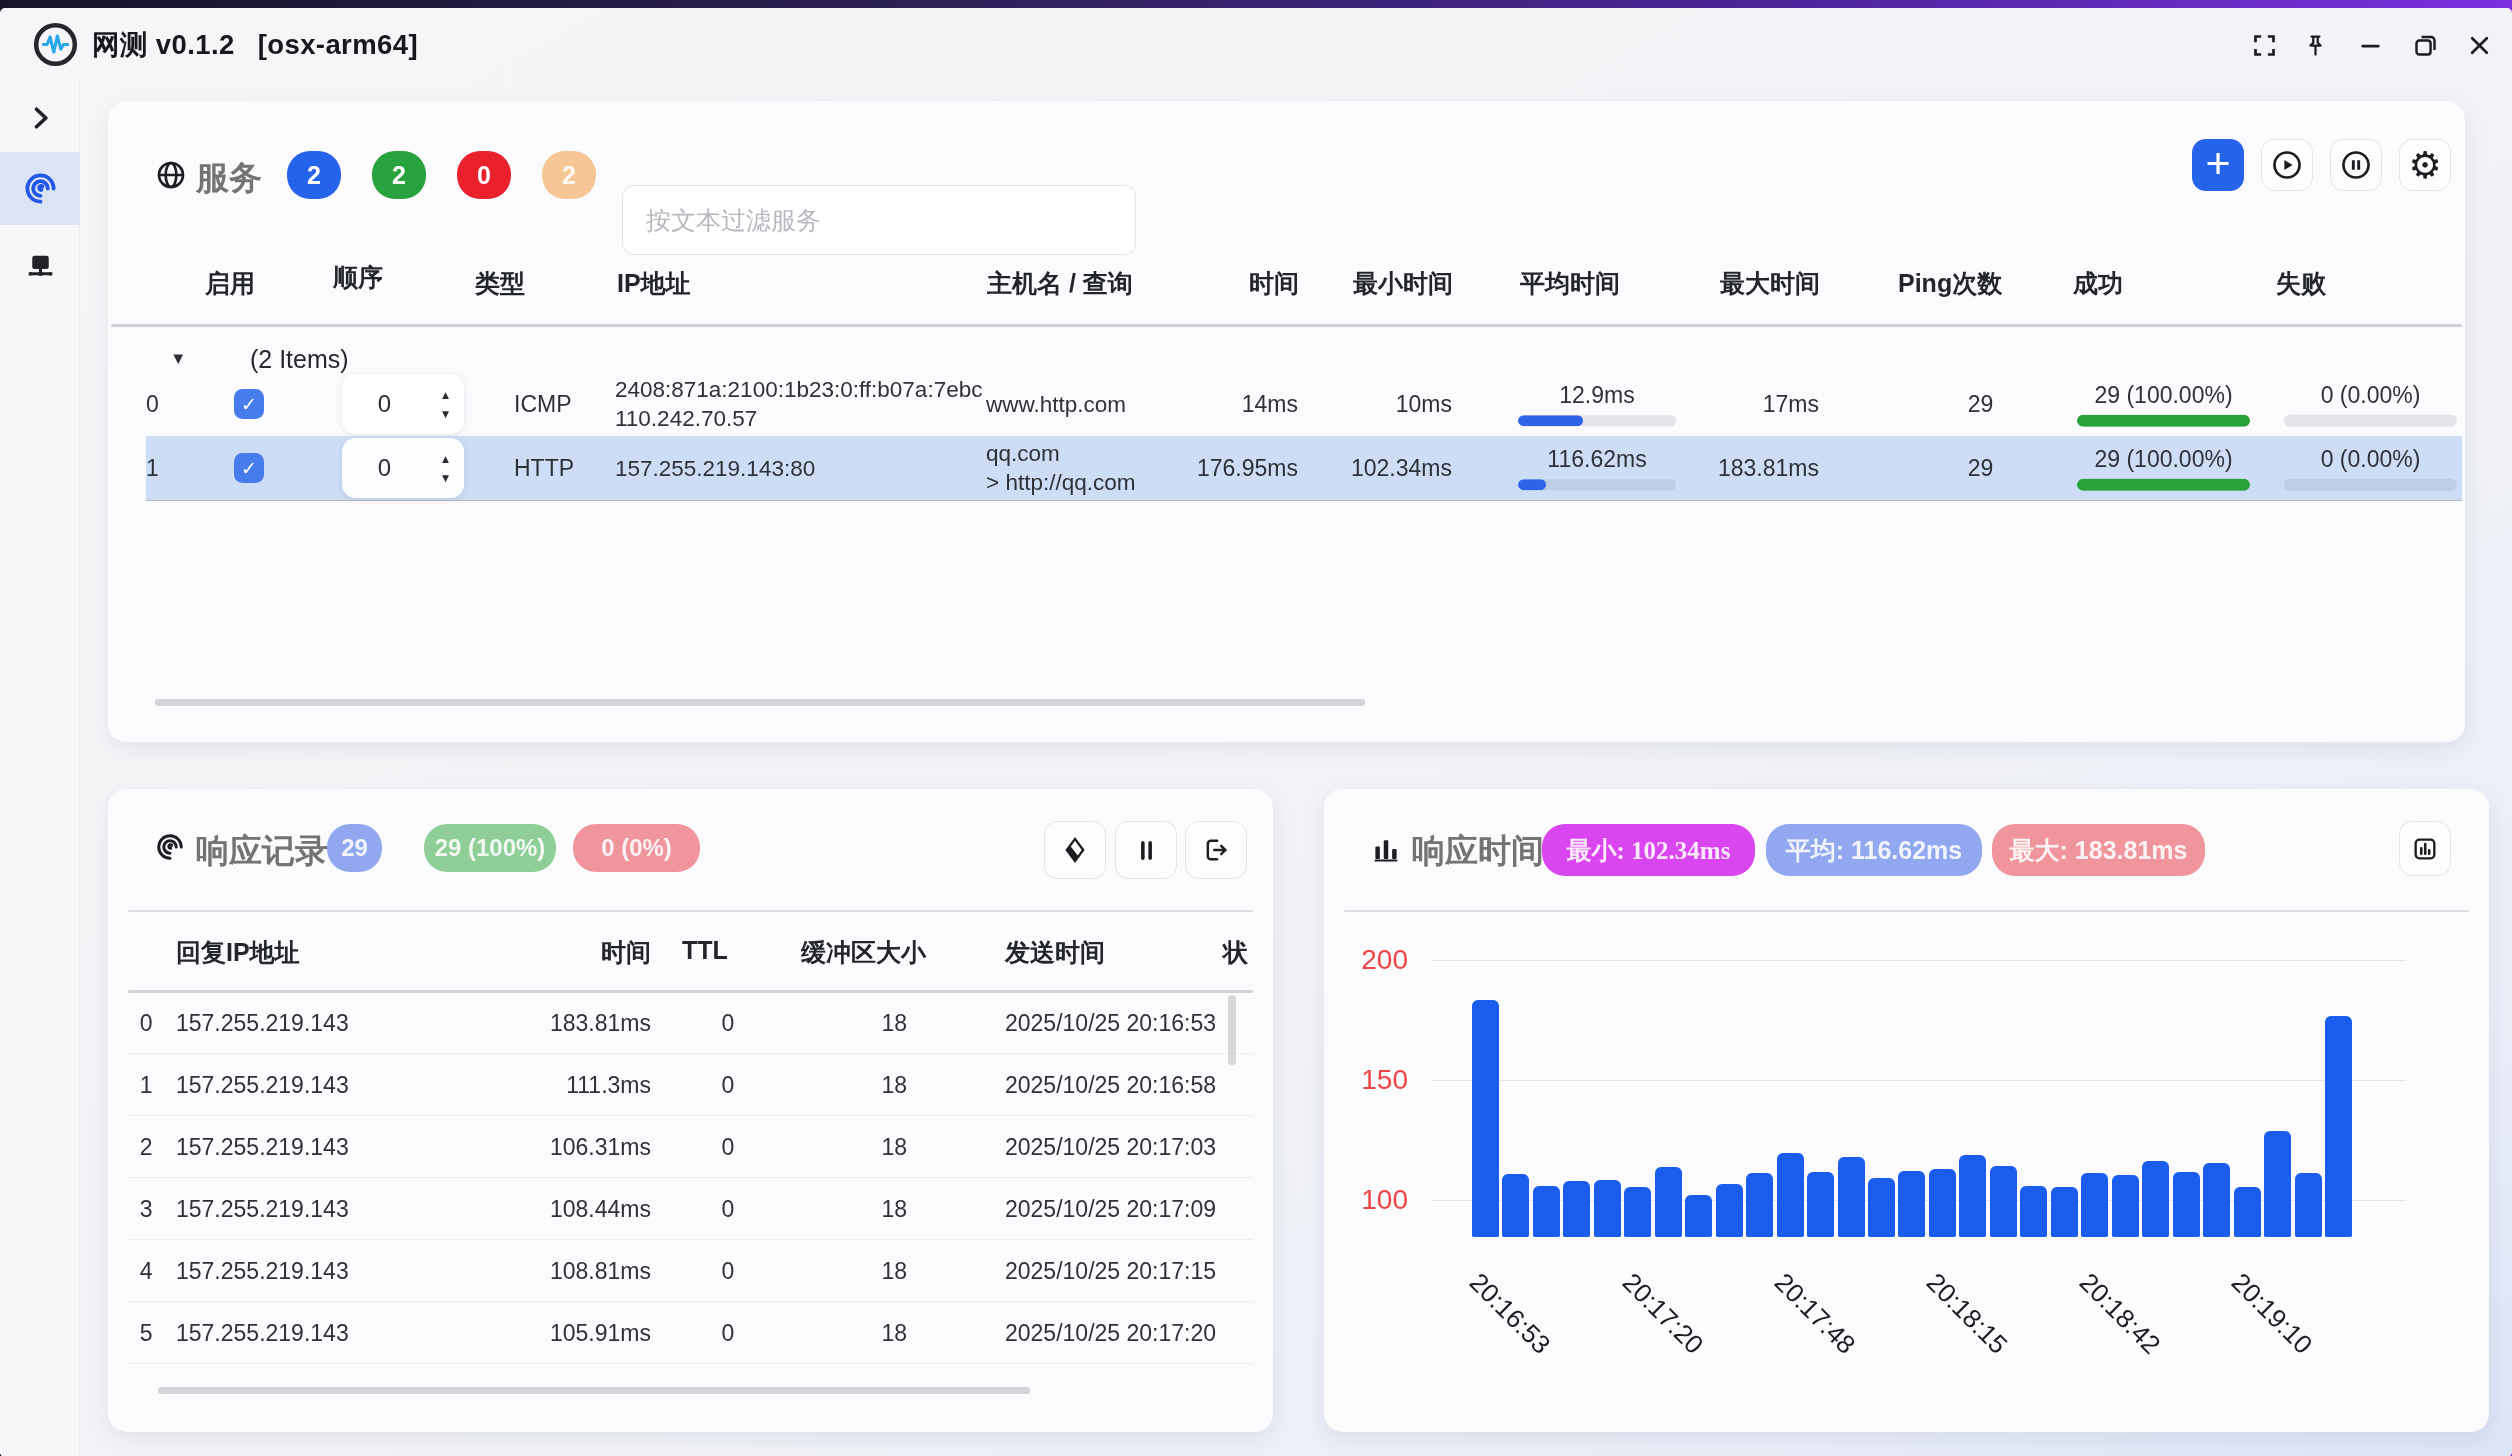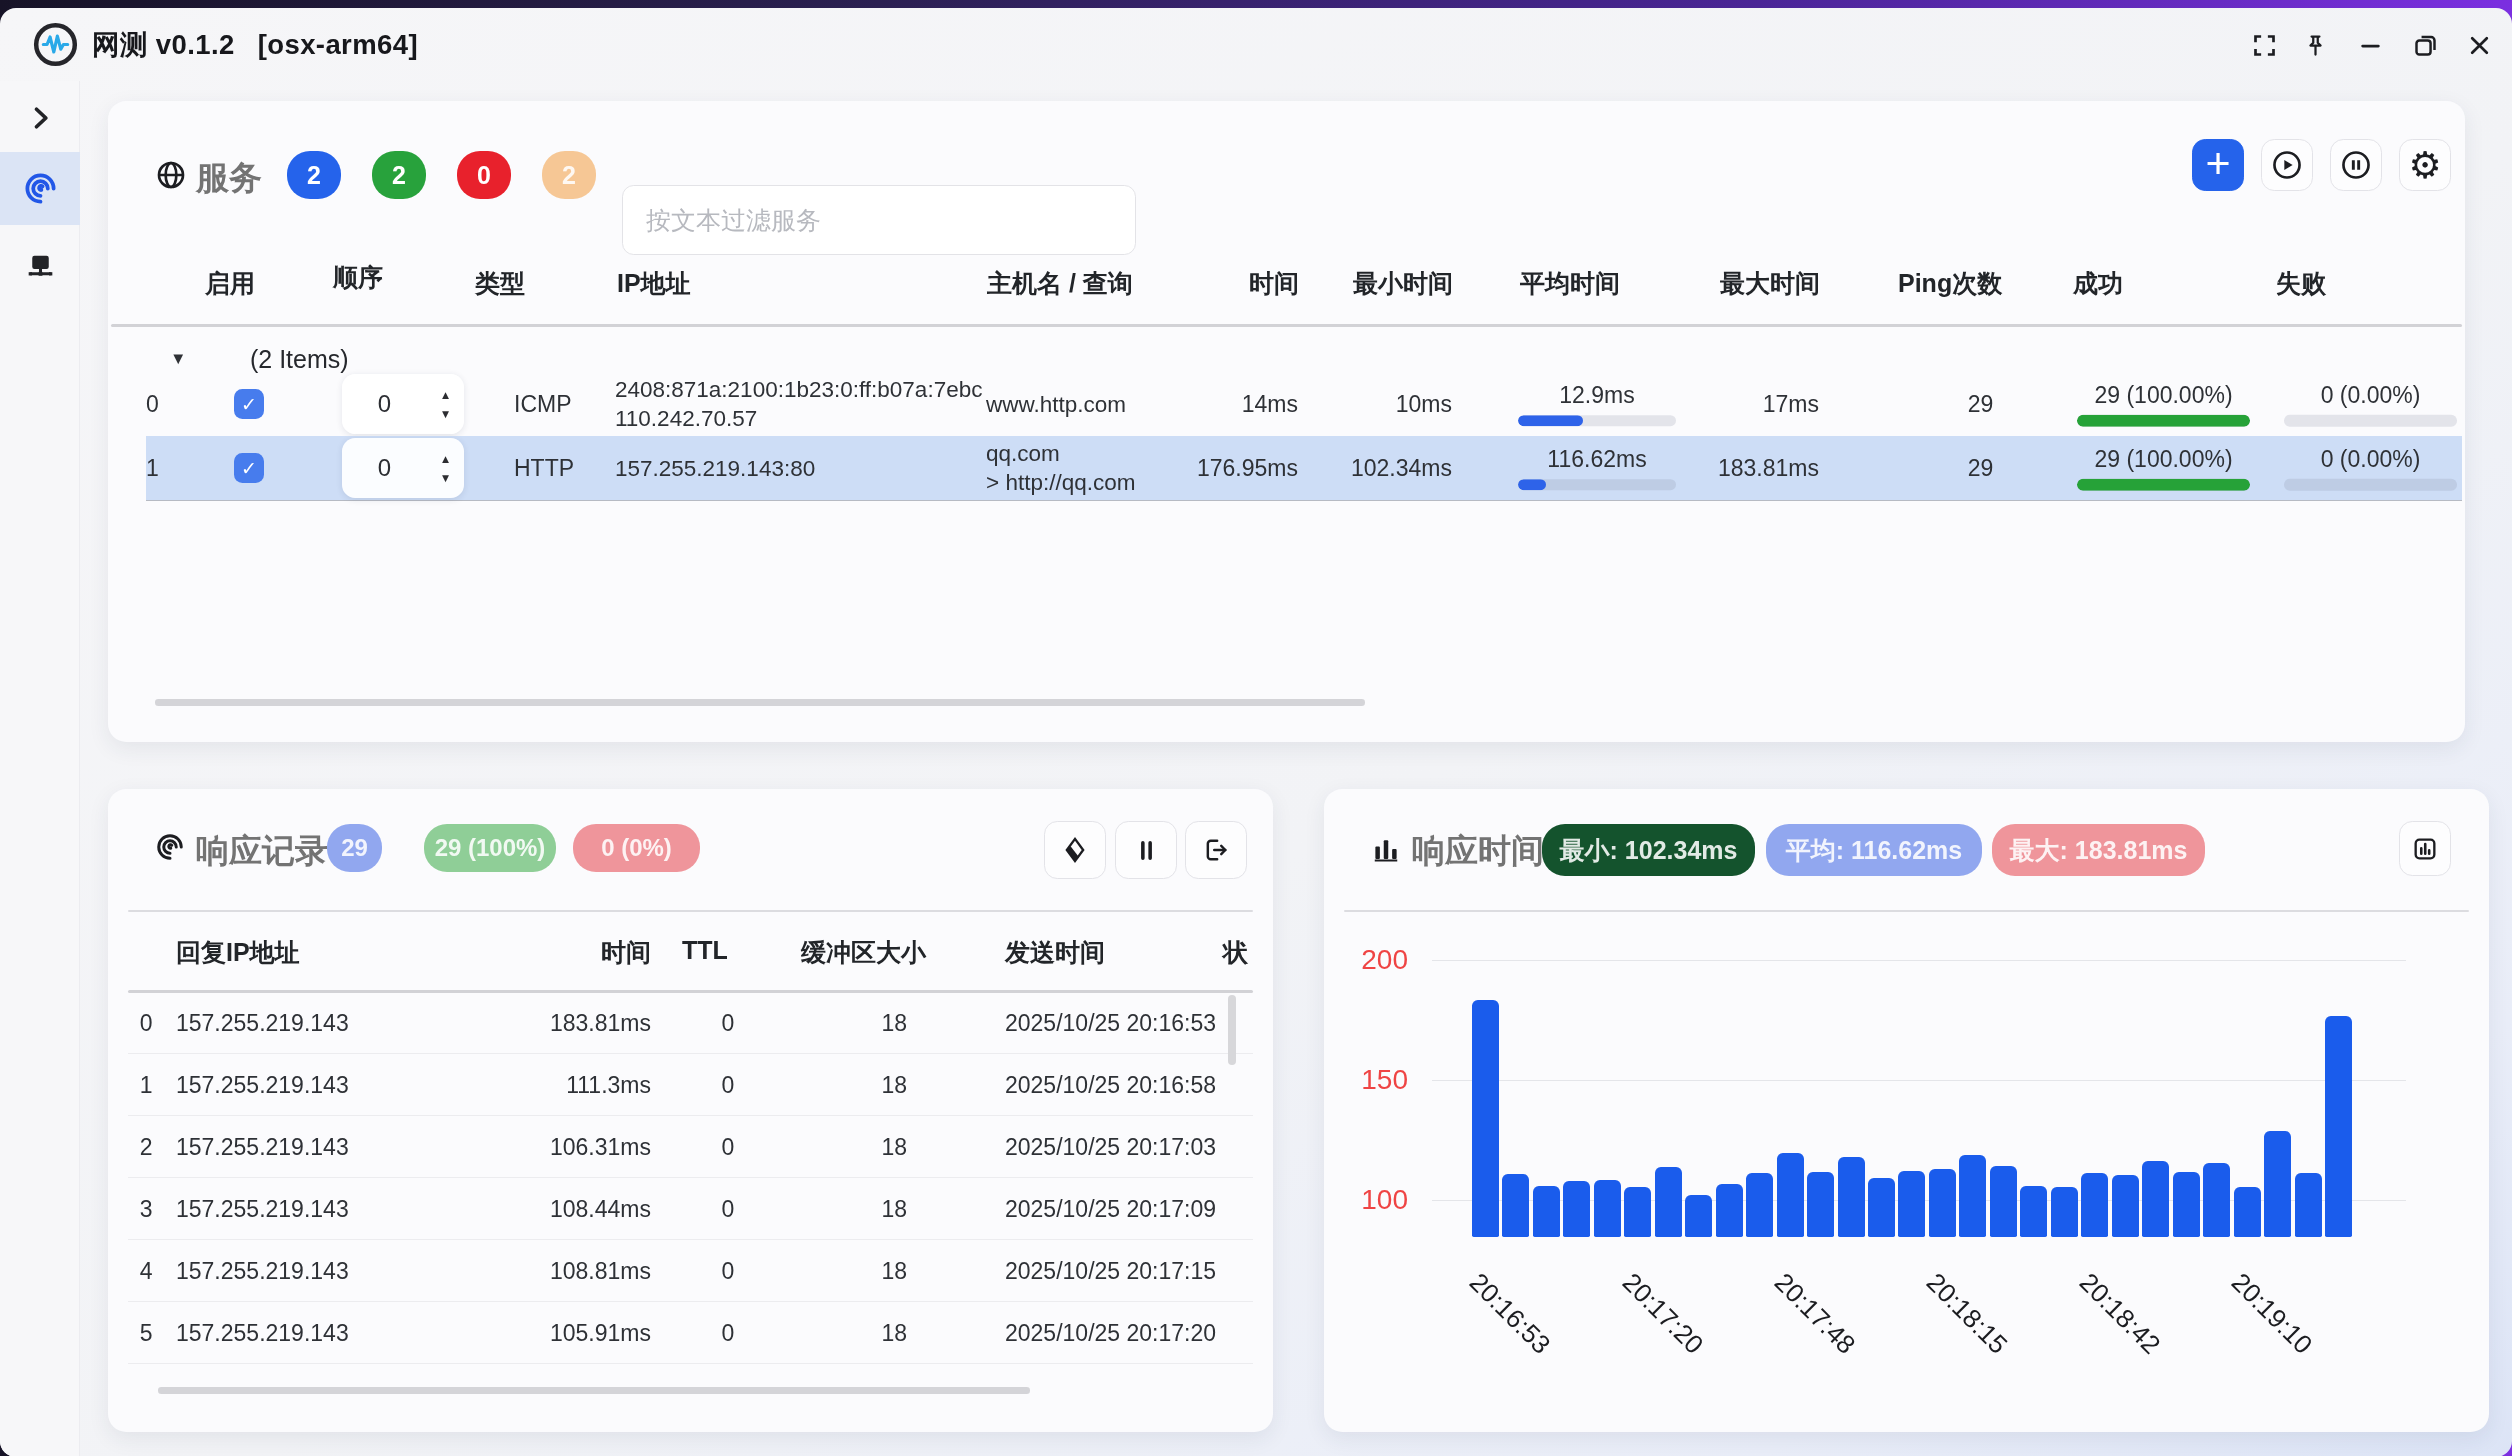--- a/index.html
+++ b/index.html
@@ -1,19 +1,19 @@
 <!DOCTYPE html>
 <html style="font-size:13.3px"><head>
 <meta charset="utf-8">
 <style>
   * { margin:0; padding:0; box-sizing:border-box; }
   body { font-family:"Liberation Sans","DejaVu Sans",sans-serif; }
   .screen { position:relative; width:2512px; height:1457px; overflow:hidden;
     background:linear-gradient(90deg,#171327 0%,#2b2052 35%,#4a2596 70%,#7b2fe0 100%); }
-  .window { position:absolute; left:0; right:0; top:8.3px; bottom:0; border-radius:16px; overflow:hidden;
+  .window { position:absolute; left:0; right:0; top:8.3px; bottom:0; border-radius:5px; overflow:hidden;
     background:linear-gradient(150deg,#f6f6f8 0%,#f2f3f6 55%,#e9edf8 85%,#dce4f6 100%);padding-left:12px; }
 
   
   .titlebar { position:absolute; top:0; left:0; right:0; height:73px; }
   .logo { position:absolute; left:33px; top:14px; width:45px; height:45px; }
   .app-title { position:absolute; left:92px; top:0; height:73px; display:flex; align-items:center;
     font-size:27.5px; font-weight:700; color:#17181c; letter-spacing:0.4px; }
   .app-title .platform { margin-left:23px; }
   .win-btn { position:absolute; top:13.3px; width:48px; height:48px; display:flex; align-items:center; justify-content:center; cursor:pointer; }
 
@@ -413,21 +413,21 @@
 
   <div class="card" style="left:1324px; top:781px; width:1165px; height:643px;">
     <svg style="position:absolute; left:47px; top:45px;" width="30" height="30" viewBox="0 0 24 24">
       <rect x="3.5" y="10" width="3.6" height="10" rx="0.8" fill="#1c1d21"></rect>
       <rect x="10.2" y="5" width="3.6" height="15" rx="0.8" fill="#1c1d21"></rect>
       <rect x="16.9" y="12" width="3.6" height="8" rx="0.8" fill="#1c1d21"></rect>
       <path d="M3 21.2h18" stroke="#1c1d21" stroke-width="1.6"></path>
         </svg>
     <div class="card-title" style="left:88px; top:40px;">响应时间</div>
 
-    <div class="badge soft" style="left: 218px; top: 35px; width: 213px; height: 52px; font-size: 25px; background-color: #14532d;">最小: 102.34ms</div>
+    <div class="badge soft" style="left: 218px; top: 35px; width: 213px; height: 52px; font-size: 25px; background-color: #d946ef; font-family: Liberation Serif, serif;">最小: 102.34ms</div>
     <div class="badge soft" style="left: 442px; top: 35px; width: 216px; height: 52px; font-size: 25px; background-color: rgb(145, 167, 239);">平均: 116.62ms</div>
     <div class="badge soft" style="left: 668px; top: 35px; width: 213px; height: 52px; font-size: 25px; background-color: rgb(239, 149, 155);">最大: 183.81ms</div>
 
     <div class="tool-btn" style="left:1075px; top:32px; width:52px; height:55px;">
       <svg width="28" height="28" viewBox="0 0 24 24" fill="none" stroke="#1c1d21" stroke-width="2">
         <rect x="4" y="4" width="16" height="16" rx="3.2"></rect>
             <path d="M8.8 16v-4.6M12.2 16V7.8M15.6 16v-2.8" stroke-linecap="round" stroke-width="2.2"></path>
           </svg>
     </div>
 

